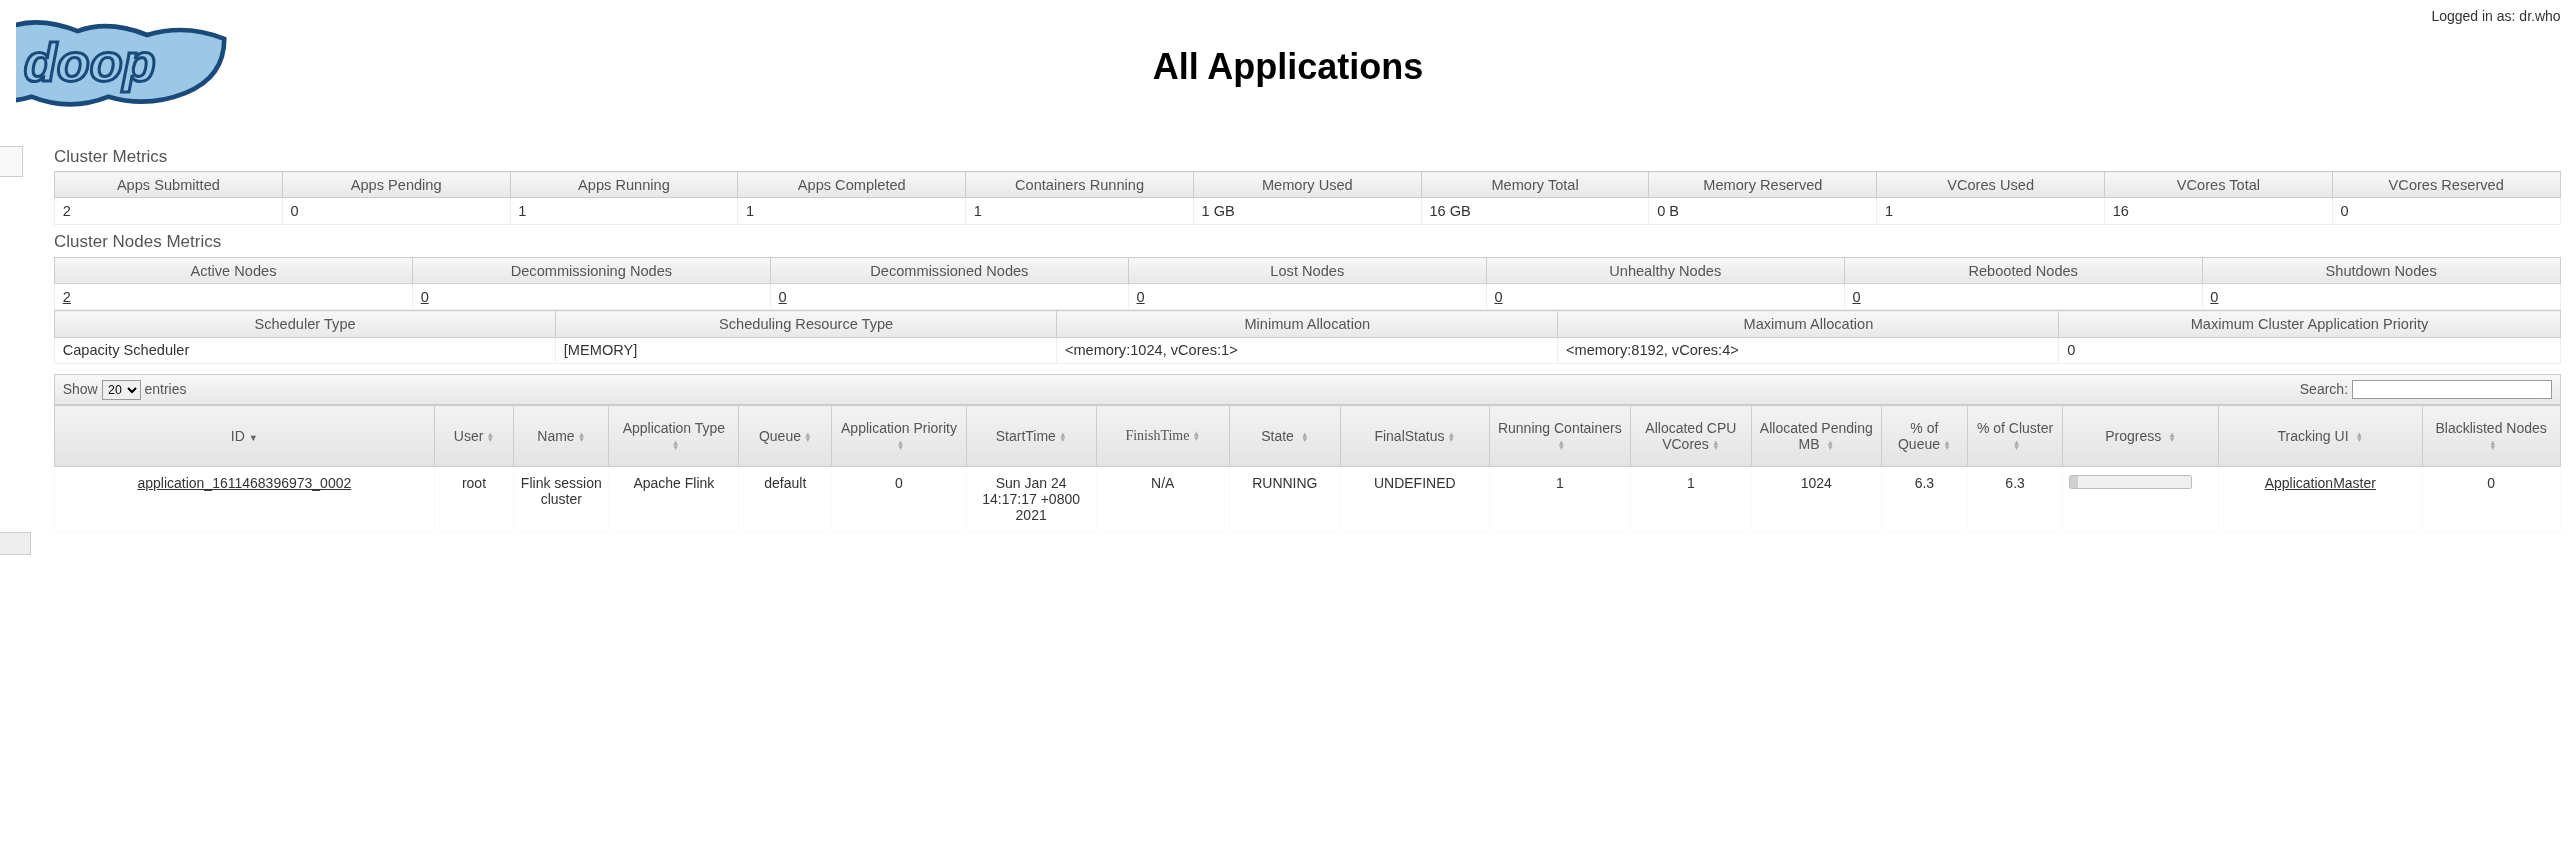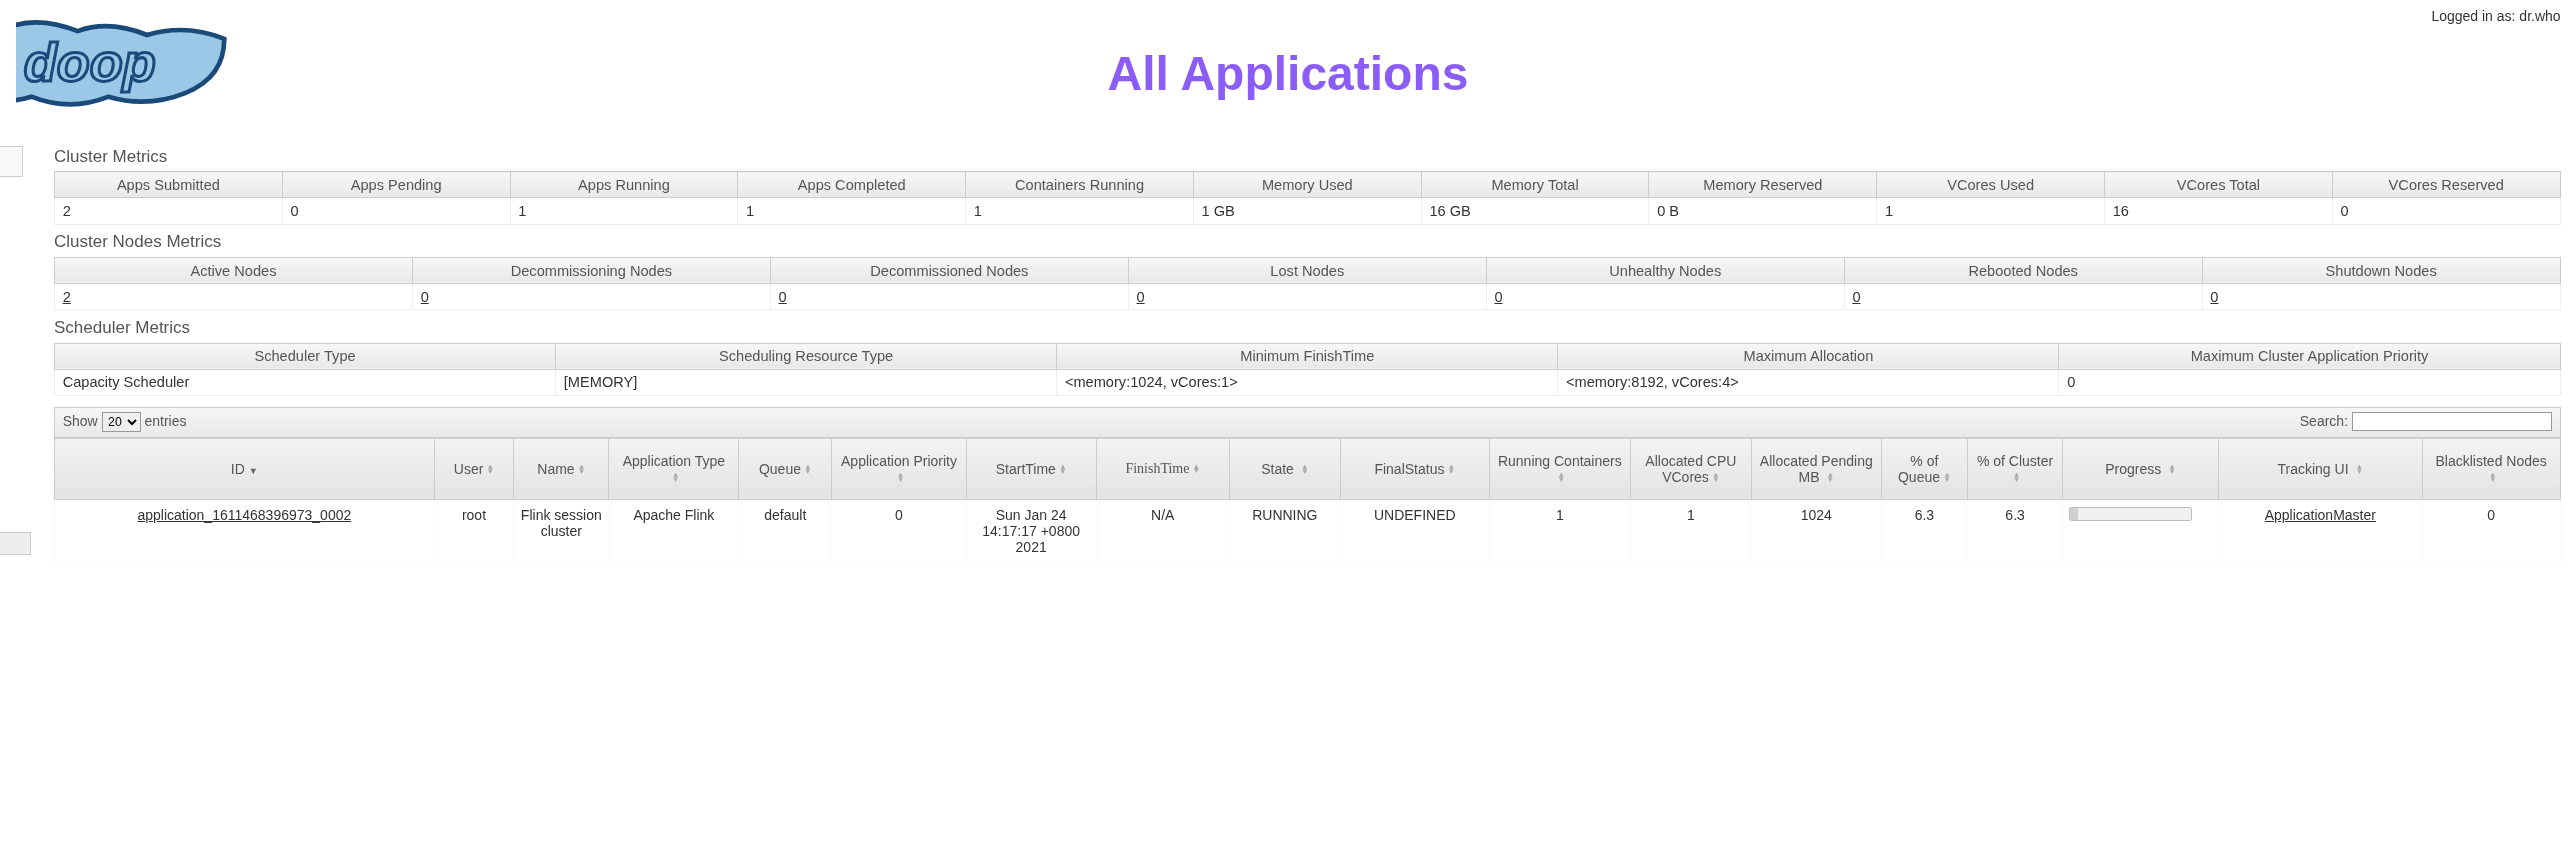--- a/index.html
+++ b/index.html
@@ -21,23 +21,23 @@
     position: absolute;
     left: 16px;
     top: 7.7px;
   }
   .logo svg { display: block; }
   .page-title {
     position: absolute;
     left: 50%;
     transform: translateX(-50%);
     top: 46px;
-    font-size: 48px;
+    font-size: 36px;
     font-weight: 800;
-    color: #8b5cf6;
+    color: #000000;
   }
   .logged-in {
     position: absolute;
     right: 15.4px;
     top: 7.7px;
     font-size: 14px;
     color: #333;
     text-align: center;
   }
   .sidebar-stub {
@@ -260,27 +260,26 @@
       <td><a href="#" class="ul">0</a></td>
       <td><a href="#" class="ul">0</a></td>
       <td><a href="#" class="ul">0</a></td>
       <td><a href="#" class="ul">0</a></td>
       <td><a href="#" class="ul">0</a></td>
       <td><a href="#" class="ul">0</a></td>
     </tr>
       </tbody>
   </table>
 
-  <div class="section-title">Scheduler Metrics</div>
   <table class="metrics">
     <thead>
         <tr>
       <th>Scheduler Type</th>
       <th>Scheduling Resource Type</th>
-      <th>Minimum FinishTime</th>
+      <th>Minimum Allocation</th>
       <th>Maximum Allocation</th>
       <th>Maximum Cluster Application Priority</th>
     </tr>
       </thead>
     <tbody>
         <tr>
       <td>Capacity Scheduler</td>
       <td>[MEMORY]</td>
       <td>&lt;memory:1024, vCores:1&gt;</td>
       <td>&lt;memory:8192, vCores:4&gt;</td>

